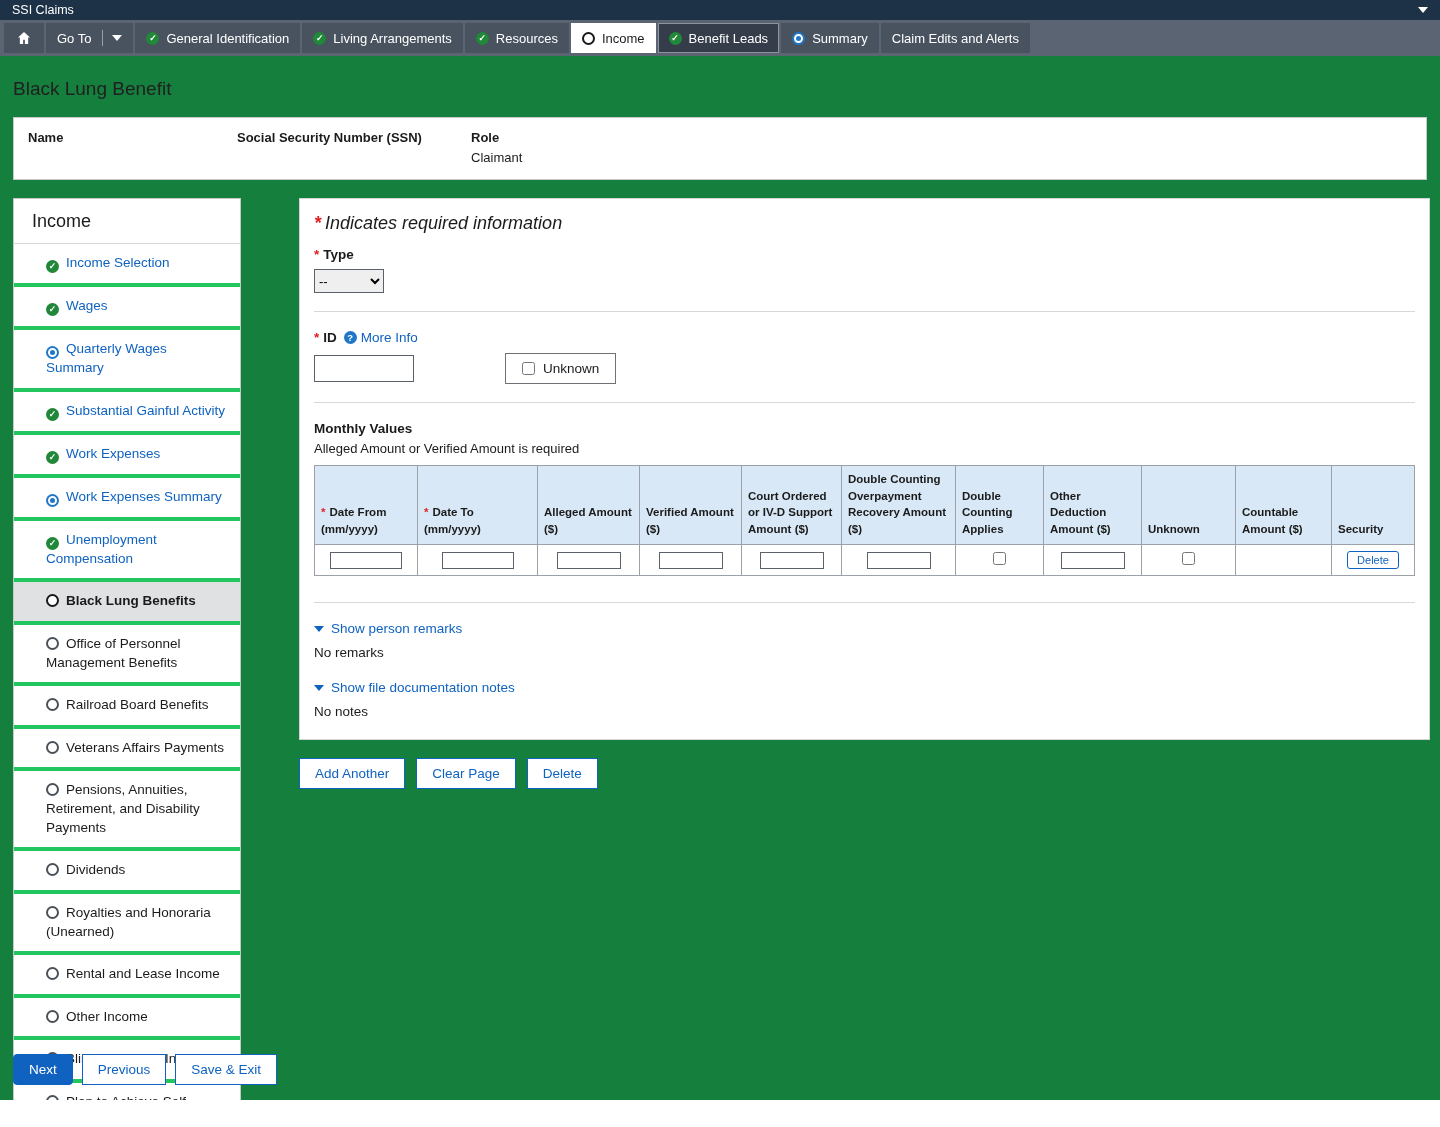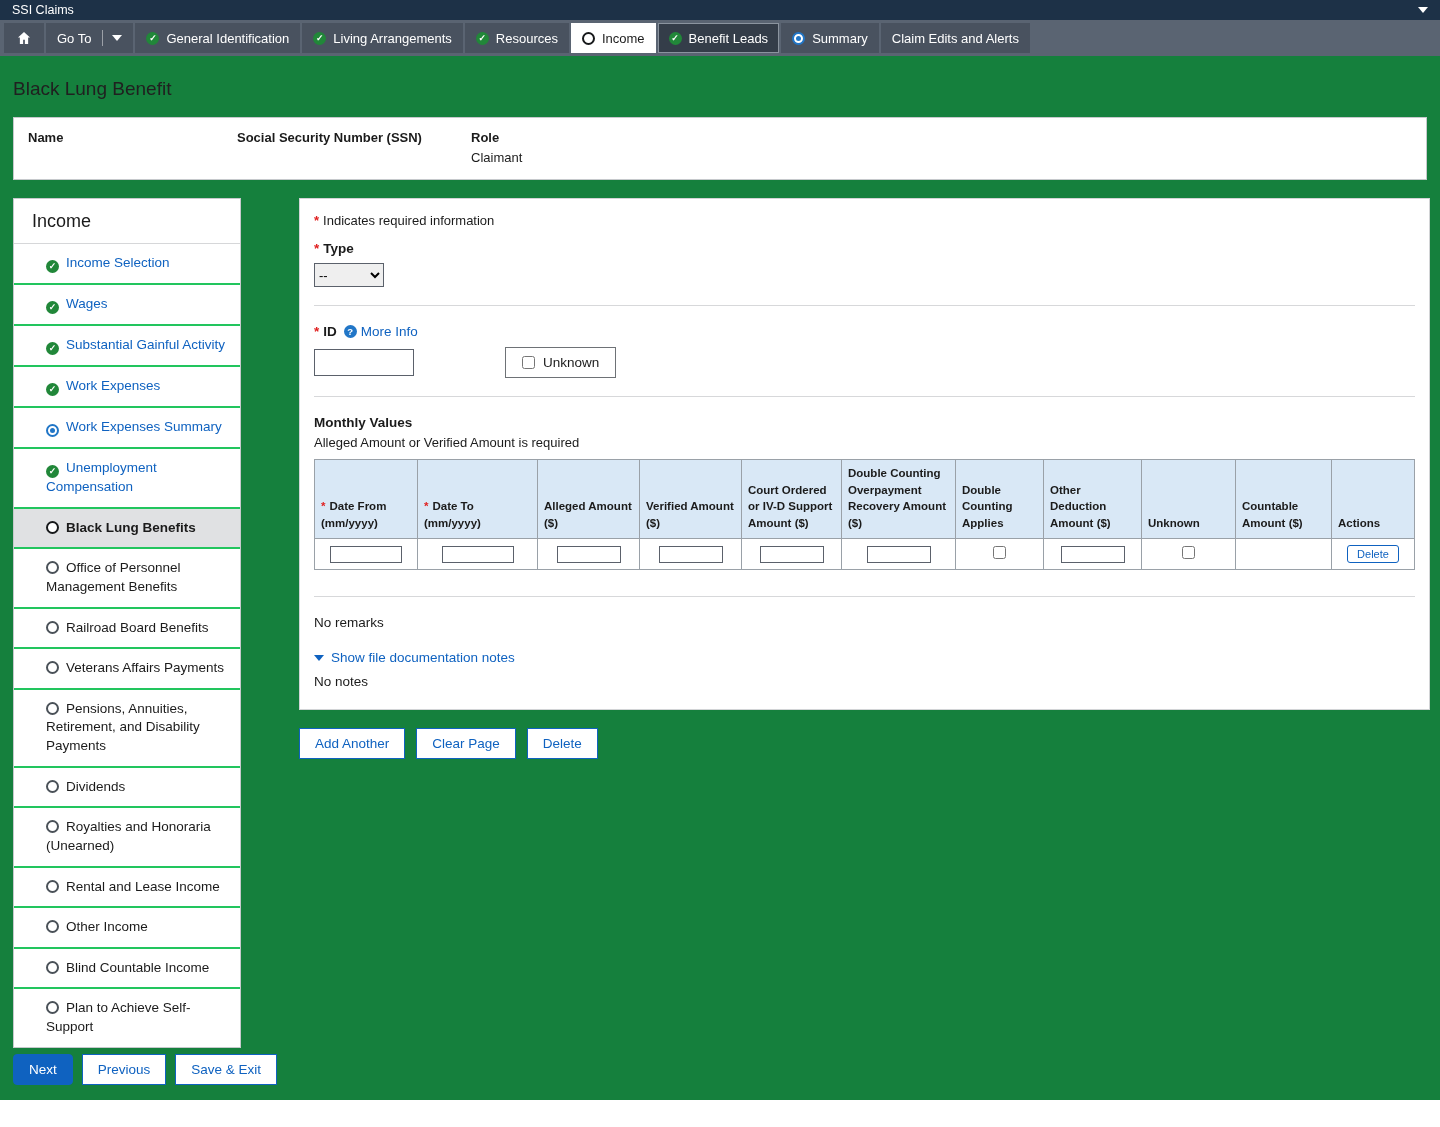--- a/index.html
+++ b/index.html
@@ -35,30 +35,30 @@
 
   .person-box { border:1px solid #c6c9cc; background:#fff; padding:12px 14px 14px; display:grid; grid-template-columns:209px 234px auto; font-size:13px; }
   .person-box .lbl { font-weight:bold; }
   .person-box .val { margin-top:5px; font-weight:400; }
 
   .body-row { display:flex; align-items:flex-start; gap:58px; margin-top:18px; }
 
   
   .sidebar { width:228px; border:1px solid #c6c9cc; background:#fff; flex:none; }
   .sb-title { font-size:18px; padding:12px 18px 11px; border-bottom:1px solid #d6d7d9; }
-  .sb-item { display:block; padding:10px 12px 10px 32px; font-size:13.5px; line-height:1.38; border-bottom:2px solid #22c55e; cursor:pointer; }
+  .sb-item { display:block; padding:10px 12px 10px 32px; font-size:13.5px; line-height:1.38; border-bottom:4px solid #22c55e; cursor:pointer; }
   .sb-item:last-child { border-bottom:none; }
   .sb-item.s-complete .sb-label, .sb-item.s-progress-link .sb-label { color:#0f62c0; }
   .sb-item.s-current { background:#e0e1e3; font-weight:bold; }
 
   
   .main-col { flex:1; }
   .panel { border:1px solid #d2d4d6; background:#fff; padding:14px; }
   .req { color:#e02020; font-weight:bold; margin-right:4px; }
-  .note { font-size:13px; }
+  .note { font-size:18px;font-style:italic; }
   .field-label { font-size:13.5px; font-weight:bold; margin-top:13px; }
   select.type-select { margin-top:7px; width:70px; height:24px; font-size:13px; border:1px solid #5b616b; font-family:inherit; }
   .hr { border:none; border-top:1px solid #d7d8da; margin:18px 0; }
 
   .id-label-row { font-size:13.5px; font-weight:bold; display:flex; align-items:center; }
   .qicon { display:inline-flex; width:13px; height:13px; border-radius:50%; background:#2176c7; color:#fff; align-items:center; justify-content:center; margin:0 4px 0 7px; flex:none; }
   .qicon::after { content:"?"; font-size:9.5px; font-weight:bold; }
   .link { color:#0f62c0; text-decoration:none; cursor:pointer; font-weight:400; }
   .id-row { display:flex; align-items:center; margin-top:8px; }
   .id-input { width:100px; height:27px; border:1px solid #5b616b; font-size:13px; padding:0 5px; }
@@ -155,20 +155,23 @@
     <div class="body-row">
 
       <div class="sidebar">
         <div class="sb-title">Income</div>
 
         <div class="sb-item s-complete">
           <span class="ic ic-check"></span><span class="sb-label">Income Selection</span>
         </div>
         <div class="sb-item s-complete">
           <span class="ic ic-check"></span><span class="sb-label">Wages</span>
+        </div>
+        <div class="sb-item s-progress-link">
+          <span class="ic ic-prog"></span><span class="sb-label">Quarterly Wages Summary</span>
         </div>
         <div class="sb-item s-complete">
           <span class="ic ic-check"></span><span class="sb-label">Substantial Gainful Activity</span>
         </div>
         <div class="sb-item s-complete">
           <span class="ic ic-check"></span><span class="sb-label">Work Expenses</span>
         </div>
         <div class="sb-item s-progress-link">
           <span class="ic ic-prog"></span><span class="sb-label">Work Expenses Summary</span>
         </div>
@@ -265,21 +268,21 @@
                 <th><span class="req">*</span><span>Date From (mm/yyyy)</span></th>
                 <th><span class="req">*</span><span>Date To (mm/yyyy)</span></th>
                 <th><span>Alleged Amount ($)</span></th>
                 <th><span>Verified Amount ($)</span></th>
                 <th><span>Court Ordered or IV-D Support Amount ($)</span></th>
                 <th><span>Double Counting Overpayment Recovery Amount ($)</span></th>
                 <th><span>Double Counting Applies</span></th>
                 <th><span>Other Deduction Amount ($)</span></th>
                 <th><span>Unknown</span></th>
                 <th><span>Countable Amount ($)</span></th>
-                <th><span>Actions</span></th>
+                <th><span>Security</span></th>
               </tr>
             </thead>
             <tbody>
               <tr>
                 <td><input type="text" class="cell-input w-date" style=""></td>
                 <td><input type="text" class="cell-input w-date" style=""></td>
                 <td><input type="text" class="cell-input" style=""></td>
                 <td><input type="text" class="cell-input" style=""></td>
                 <td><input type="text" class="cell-input" style=""></td>
                 <td><input type="text" class="cell-input" style=""></td>
@@ -287,20 +290,23 @@
                 <td><input type="text" class="cell-input" style=""></td>
                 <td><input type="checkbox" style=""></td>
                 <td></td>
                 <td><button class="btn-mini">Delete</button></td>
               </tr>
             </tbody>
           </table>
 
           <hr class="hr" style="margin-top:26px;">
 
+          <div class="toggle-row">
+            <span class="chev"></span><a class="link">Show person remarks</a>
+          </div>
           <div class="empty-text">No remarks</div>
 
           <div class="toggle-row">
             <span class="chev"></span><a class="link">Show file documentation notes</a>
           </div>
           <div class="empty-text" style="margin-bottom:6px;">No notes</div>
 
         </div>
 
         <div class="actions-row">

